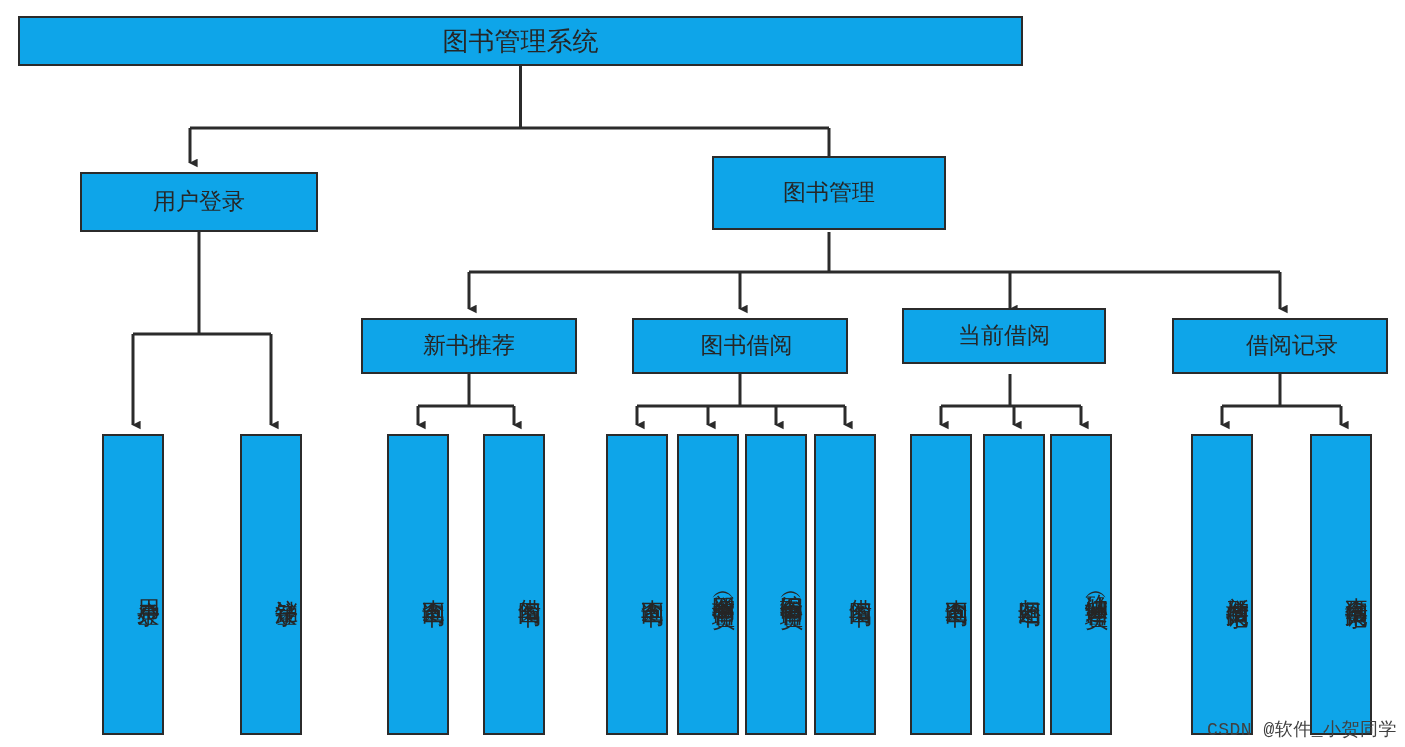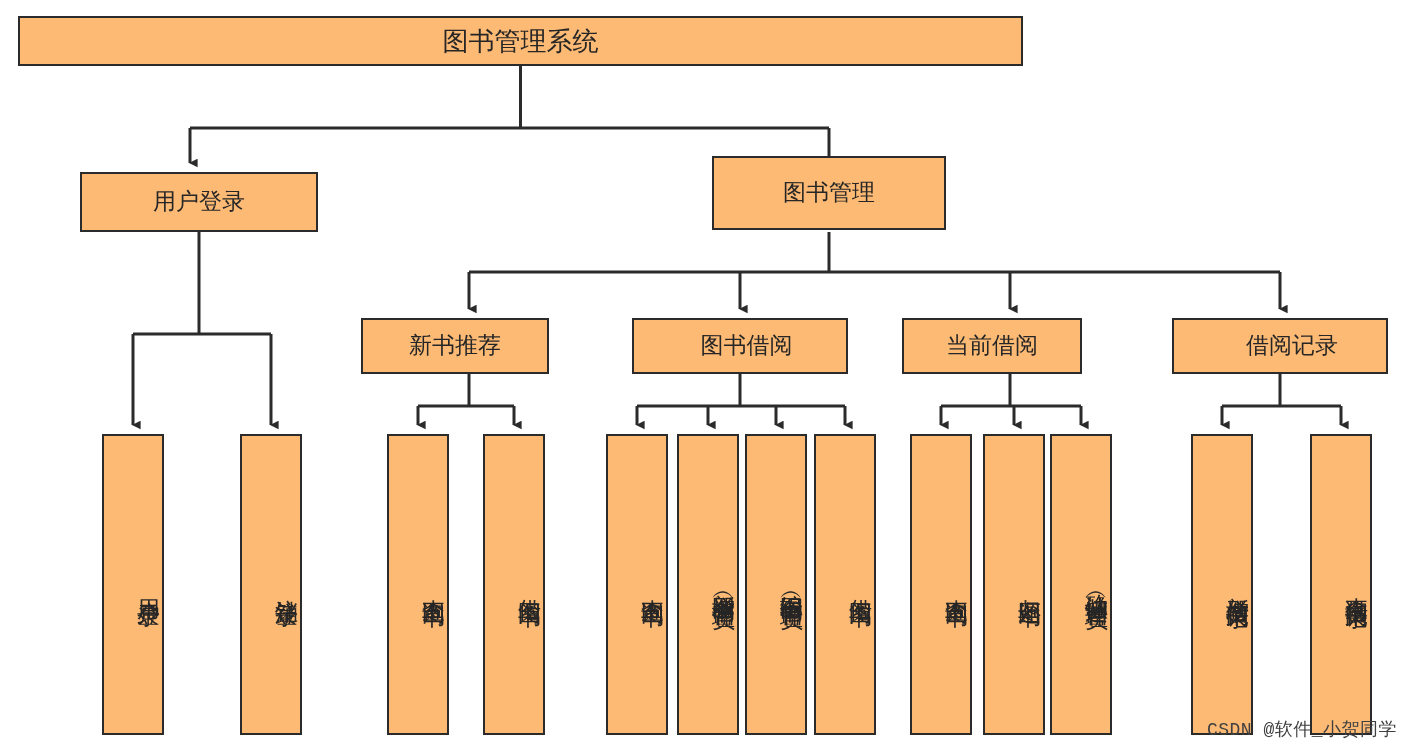--- a/index.html
+++ b/index.html
@@ -21,21 +21,21 @@
   #diagram-svg {
     position: absolute;
     left: 0;
     top: 0;
     width: 1405px;
     height: 747px;
   }
   .node {
     position: absolute;
     box-sizing: border-box;
-    background: #fdba74;
+    background: #0ea5e9;
     border: 2.5px solid #2b2b2b;
     display: flex;
     align-items: center;
     justify-content: center;
     color: #262626;
     line-height: 1.18;
   }
   .node.level-0 {
     font-size: 26px;
   }
@@ -133,27 +133,27 @@
     <span class="node-label">图书管理系统</span>
   </div>
 
   <div class="node level-1" id="node-l1-0" style="left: 80px; top: 172px; width: 238px; height: 60px; border-color: rgb(43, 43, 43); color: rgb(38, 38, 38);">
     <span class="node-label">用户登录</span>
   </div>
   <div class="node level-1" id="node-l1-1" style="left: 712px; top: 156px; width: 234px; height: 74px; border-color: rgb(43, 43, 43); color: rgb(38, 38, 38); align-items: center;">
     <span class="node-label">图书管理</span>
   </div>
 
-  <div class="node level-1" id="node-l2-0" style="left: 361px; top: 318px; width: 188px; height: 56px; border-color: rgb(43, 43, 43); color: rgb(38, 38, 38);">
+  <div class="node level-1" id="node-l2-0" style="left: 361px; top: 318px; width: 216px; height: 56px; border-color: rgb(43, 43, 43); color: rgb(38, 38, 38);">
     <span class="node-label">新书推荐</span>
   </div>
   <div class="node level-1" id="node-l2-1" style="left: 632px; top: 318px; width: 216px; height: 56px; border-color: rgb(43, 43, 43); color: rgb(38, 38, 38); padding-left: 13px;">
     <span class="node-label">图书借阅</span>
   </div>
-  <div class="node level-1" id="node-l2-2" style="left: 902px; top: 318px; width: 180px; height: 56px; border-color: rgb(43, 43, 43); color: rgb(38, 38, 38); text-align: right;">
+  <div class="node level-1" id="node-l2-2" style="left: 902px; top: 308px; width: 204px; height: 56px; border-color: rgb(43, 43, 43); color: rgb(38, 38, 38); text-align: right;">
     <span class="node-label">当前借阅</span>
   </div>
   <div class="node level-1" id="node-l2-3" style="left: 1172px; top: 318px; width: 216px; height: 56px; border-color: rgb(43, 43, 43); color: rgb(38, 38, 38); padding-left: 24px;">
     <span class="node-label">借阅记录</span>
   </div>
 
   <div class="node level-2" id="node-leaf-0" style="left: 102px; top: 434px; width: 62px; height: 301px; border-color: rgb(43, 43, 43); color: rgb(38, 38, 38);">
     <span class="node-label">用户登录</span>
   </div>
   <div class="node level-2" id="node-leaf-1" style="left: 240px; top: 434px; width: 62px; height: 301px; border-color: rgb(43, 43, 43); color: rgb(38, 38, 38);">

